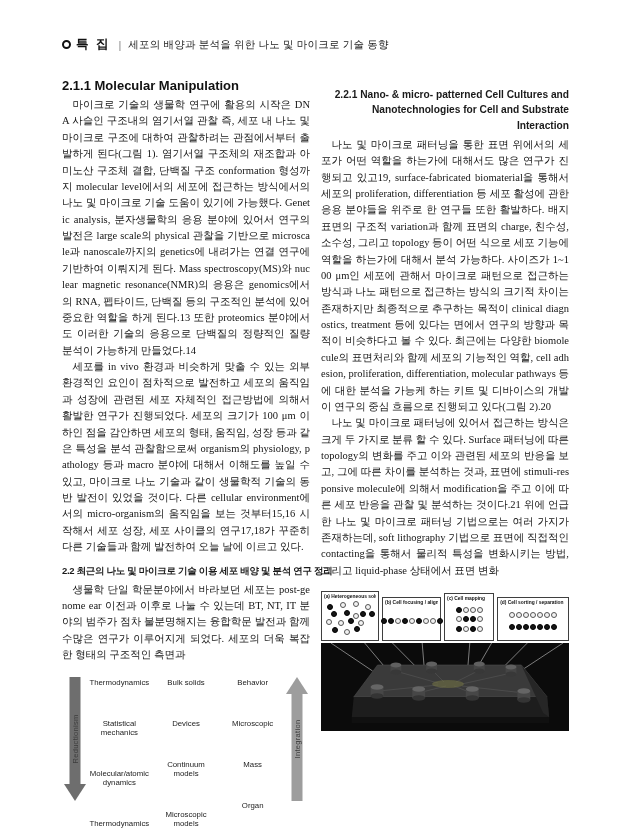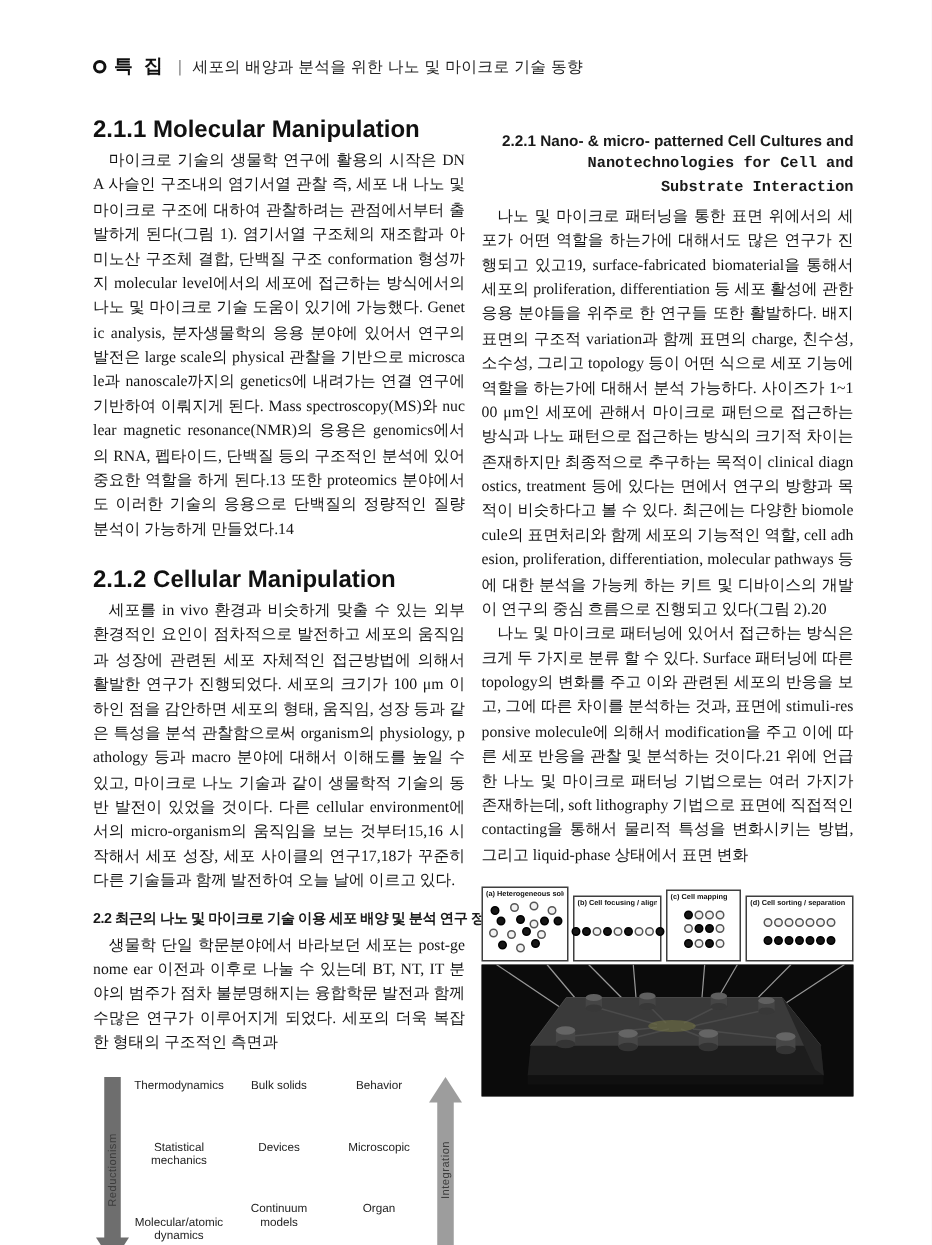--- a/index.html
+++ b/index.html
@@ -15,27 +15,27 @@
   .hdr-badge { font-weight:bold; font-size:12.5px; letter-spacing:2px; color:#111; }
   .hdr-sep { margin:0 7px 0 8px; color:#888; font-size:11px; }
   .hdr-title { font-size:10.5px; color:#222; letter-spacing:0.2px;text-align:center; }
 
   
   .cols { position:absolute; top:78px; left:62px; width:507px; display:flex; gap:11px; }
   .col { width:248px; }
   .col p { font-size:10.5px; line-height:1.56; text-align:justify; color:#141414; word-break:break-all; }
   .col p.ind { text-indent:1em; }
   h3.sec { font-family:"Liberation Sans","DejaVu Sans",sans-serif; font-weight:bold;
-           font-size:16px; color:#111; margin:16px 0 4px 0; }
+           font-size:13px; color:#111; margin:16px 0 4px 0; }
   h3.sec.first { margin-top:0; }
   h3.h22 { font-family:"Liberation Sans","DejaVu Sans",sans-serif; font-weight:bold; font-size:9.5px;
            letter-spacing:-0.3px; white-space:nowrap; margin:9px 0 4px 0; }
   h3.h221 { font-family:"Liberation Sans","DejaVu Sans",sans-serif; font-weight:bold; font-size:10.2px;
             line-height:1.5; margin:9px 0 4px 0;text-align:right; }
-  h3.h221 .l2 { display:block; padding-left:26px;font-family:Liberation Mono, monospace; }
+  h3.h221 .l2 { display:block; padding-left:26px; }
 
   
   .fig1 { margin-top:14px; font-family:"Liberation Sans","DejaVu Sans",sans-serif; }
   .f1-grid { display:flex; align-items:stretch; height:124px; padding:0 2px; }
   .f1-arrow { position:relative; width:22px; flex:0 0 auto; }
   .f1-shaft { position:absolute; left:50%; transform:translateX(-50%); width:11px; }
   .f1-down .f1-shaft { top:0; bottom:16px; background:#6e6e6e; }
   .f1-up   .f1-shaft { top:16px; bottom:0; background:#9d9d9d; }
   .f1-head { position:absolute; left:50%; transform:translateX(-50%); width:0; height:0; }
   .f1-down .f1-head { bottom:0; border-left:11px solid transparent; border-right:11px solid transparent; border-top:17px solid #6e6e6e; }
@@ -81,21 +81,20 @@
     <span class="hdr-badge">특 집</span>
     <span class="hdr-sep">|</span>
     <span class="hdr-title">세포의 배양과 분석을 위한 나노 및 마이크로 기술 동향</span>
   </div>
 
   <div class="cols">
 
     <section class="col">
       <h3 class="sec first">2.1.1 Molecular Manipulation</h3>
       <p class="ind">마이크로 기술의 생물학 연구에 활용의 시작은 DNA 사슬인 구조내의 염기서열 관찰 즉, 세포 내 나노 및 마이크로 구조에 대하여 관찰하려는 관점에서부터 출발하게 된다(그림 1). 염기서열 구조체의 재조합과 아미노산 구조체 결합, 단백질 구조 conformation 형성까지 molecular level에서의 세포에 접근하는 방식에서의 나노 및 마이크로 기술 도움이 있기에 가능했다. Genetic analysis, 분자생물학의 응용 분야에 있어서 연구의 발전은 large scale의 physical 관찰을 기반으로 microscale과 nanoscale까지의 genetics에 내려가는 연결 연구에 기반하여 이뤄지게 된다. Mass spectroscopy(MS)와 nuclear magnetic resonance(NMR)의 응용은 genomics에서의 RNA, 펩타이드, 단백질 등의 구조적인 분석에 있어 중요한 역할을 하게 된다.13 또한 proteomics 분야에서도 이러한 기술의 응용으로 단백질의 정량적인 질량 분석이 가능하게 만들었다.14</p>
-      <h3 class="sec">2.1.2 Cellular Manipulation</h3>
       <p class="ind">세포를 in vivo 환경과 비슷하게 맞출 수 있는 외부 환경적인 요인이 점차적으로 발전하고 세포의 움직임과 성장에 관련된 세포 자체적인 접근방법에 의해서 활발한 연구가 진행되었다. 세포의 크기가 100 μm 이하인 점을 감안하면 세포의 형태, 움직임, 성장 등과 같은 특성을 분석 관찰함으로써 organism의 physiology, pathology 등과 macro 분야에 대해서 이해도를 높일 수 있고, 마이크로 나노 기술과 같이 생물학적 기술의 동반 발전이 있었을 것이다. 다른 cellular environment에서의 micro-organism의 움직임을 보는 것부터15,16 시작해서 세포 성장, 세포 사이클의 연구17,18가 꾸준히 다른 기술들과 함께 발전하여 오늘 날에 이르고 있다.</p>
       <h3 class="h22">2.2 최근의 나노 및 마이크로 기술 이용 세포 배양 및 분석 연구 정리</h3>
       <p class="ind">생물학 단일 학문분야에서 바라보던 세포는 post-genome ear 이전과 이후로 나눌 수 있는데 BT, NT, IT 분야의 범주가 점차 불분명해지는 융합학문 발전과 함께 수많은 연구가 이루어지게 되었다. 세포의 더욱 복잡한 형태의 구조적인 측면과</p>
 
       <figure class="fig1">
         <div class="f1-grid">
           <div class="f1-arrow f1-down">
             <span class="f1-shaft"></span>
             <span class="f1-head"></span>
             <span class="f1-alabel">Reductionism</span>
@@ -115,22 +114,22 @@
             <span class="f1-item">Devices</span>
             <span class="f1-item">Continuum
 models</span>
             <span class="f1-item">Microscopic
 models</span>
             <span class="f1-item">Atomic physics</span>
           </div>
           <div class="f1-col">
             <span class="f1-item">Behavior</span>
             <span class="f1-item">Microscopic</span>
+            <span class="f1-item">Mass</span>
             <span class="f1-item">Organ</span>
-            <span class="f1-item">Bulk</span>
             <span class="f1-item">Protein</span>
             <span class="f1-item">Genome</span>
           </div>
           <div class="f1-arrow f1-up">
             <span class="f1-shaft"></span>
             <span class="f1-head"></span>
             <span class="f1-alabel">Integration</span>
           </div>
         </div>
 

